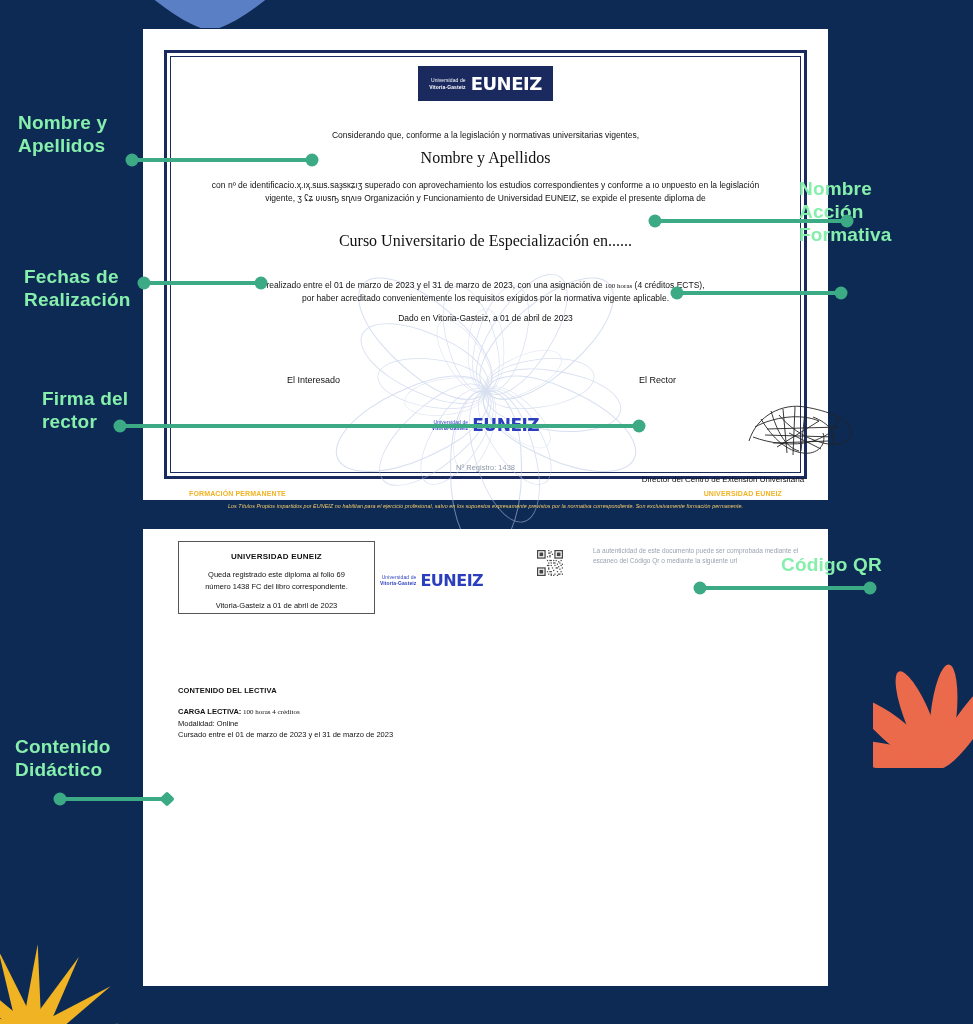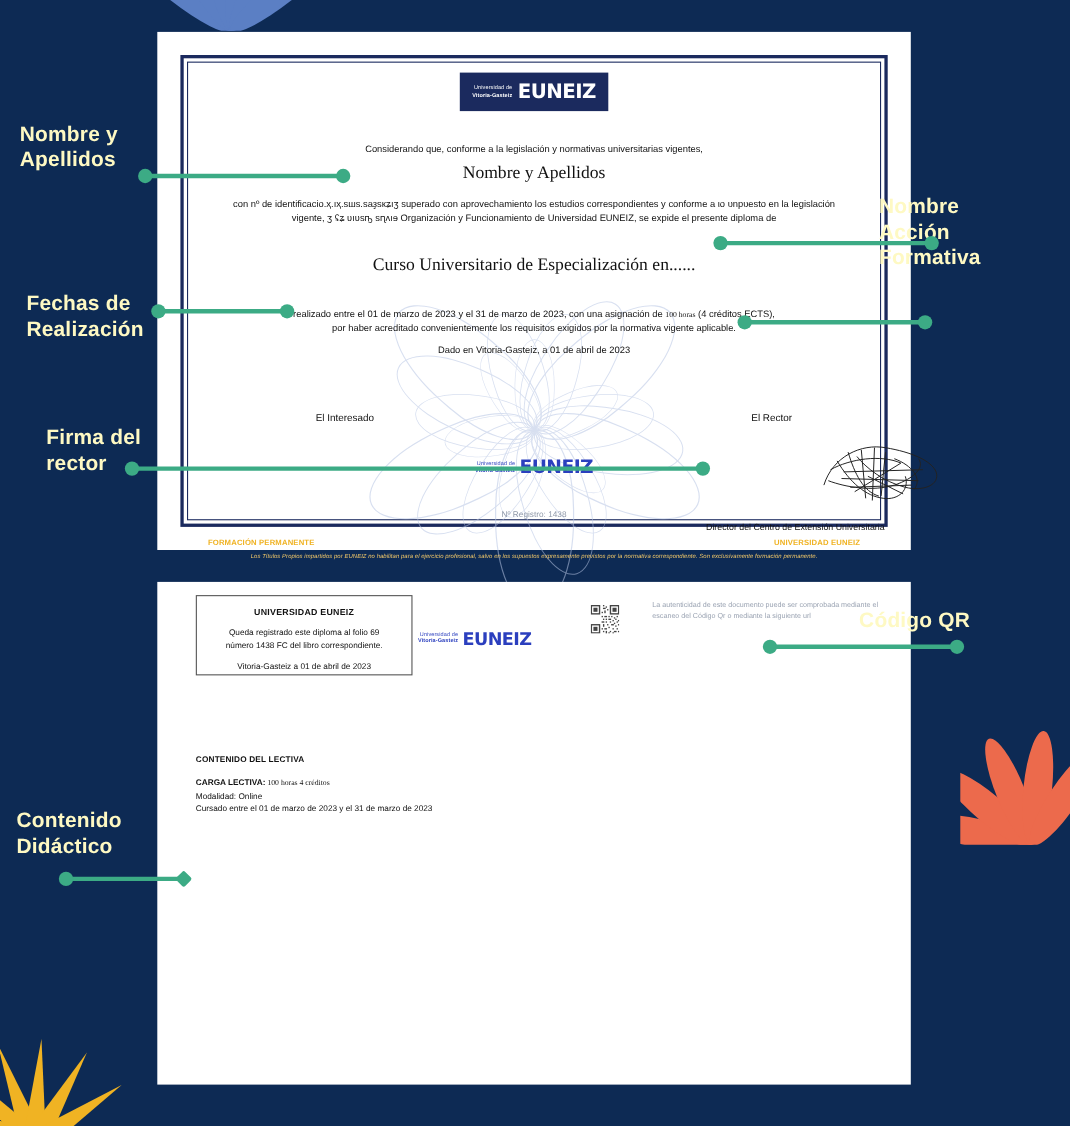--- a/index.html
+++ b/index.html
@@ -74,21 +74,21 @@
   #l-considerando { top: 101px; font-size: 8.5px; }
   #l-nombre { top: 120px; font-size: 16px; }
   #l-ident { top: 150px; font-size: 8.5px; line-height: 1.55; }
   #l-curso  { top: 203px; font-size: 16px; }
   #l-realizado { top: 250px; font-size: 8.5px; line-height: 1.55; }
   #l-dado { top: 284px; font-size: 8.5px; }
 
   .sm-caps { font-size: 7px; }
 
   #l-interesado { position: absolute; left: 144px; top: 346px; font-size: 9px; color: #111; }
-  #l-rector { position: absolute; left: 496px; top: 346px; font-size: 9px; color: #111; margin-left: 44px; }
+  #l-rector { position: absolute; left: 496px; top: 346px; font-size: 9px; color: #111; }
 
   #logo-wrap2 { position: absolute; left: 0; right: 0; top: 381px; text-align: center; }
   .logo-blue { display: inline-flex; align-items: center; gap: 4px; color: #2b3fbe; }
   .logo-blue .logo-sub { color: #2b3fbe; }
   .logo-blue .logo-word { color: #2b3fbe; font-size: 17px; }
 
   #l-registro { position: absolute; left: 0; right: 0; top: 434px; text-align: center; font-size: 7.5px; color: #8f98a8; }
   #l-director { position: absolute; left: 430px; width: 300px; top: 446px; text-align: center; font-size: 8px; color: #111; }
 
   #signature { position: absolute; left: 600px; top: 368px; width: 120px; height: 62px; }
@@ -114,21 +114,21 @@
   #reg-logo .logo-word { font-size: 16px; }
 
   #qr { position: absolute; left: 394px; top: 21px; width: 26px; height: 26px; }
   #qr-note { position: absolute; left: 450px; top: 17px; width: 225px; font-size: 6.5px; line-height: 1.5; color: #9aa3b2; }
 
   #prog-title { position: absolute; left: 35px; top: 157px; font-size: 7.5px; font-weight: bold; color: #111; letter-spacing: .02em; }
   #prog-body { position: absolute; left: 35px; top: 177px; font-size: 7.5px; line-height: 1.5; color: #111; }
 
   
   .ann-label {
-    position: absolute; color: #fef9c3; font-weight: bold; font-size: 19px;
+    position: absolute; color: #86efac; font-weight: bold; font-size: 19px;
     line-height: 1.2; letter-spacing: .01em;
   }
   .ann-label.right { text-align: left; }
   .connector { position: absolute; height: 4px; background: #3cab85; border-radius: 2px; }
   .dot {
     position: absolute; width: 13px; height: 13px; border-radius: 50%;
     background: #3cab85; transform: translate(-50%, -50%);
   }
   .dot.diamond { border-radius: 2px; transform: translate(-50%, -50%) rotate(45deg); width: 11px; height: 11px; }
 </style>

